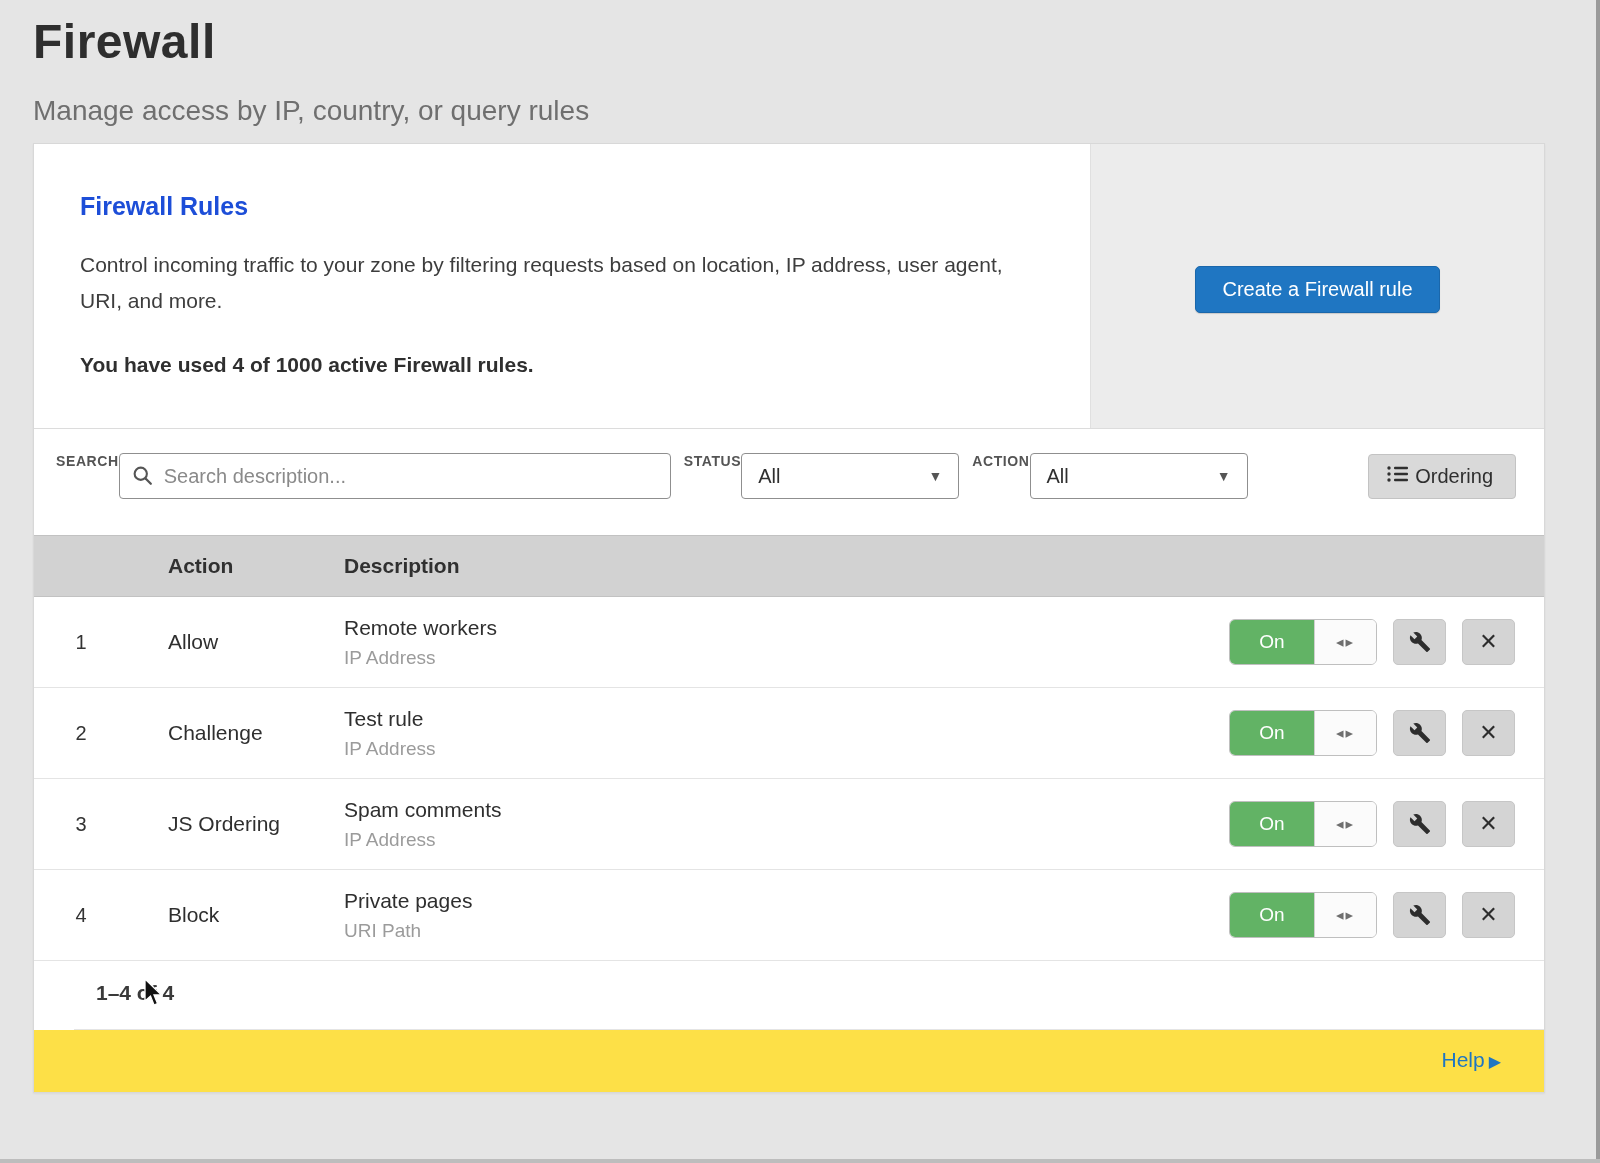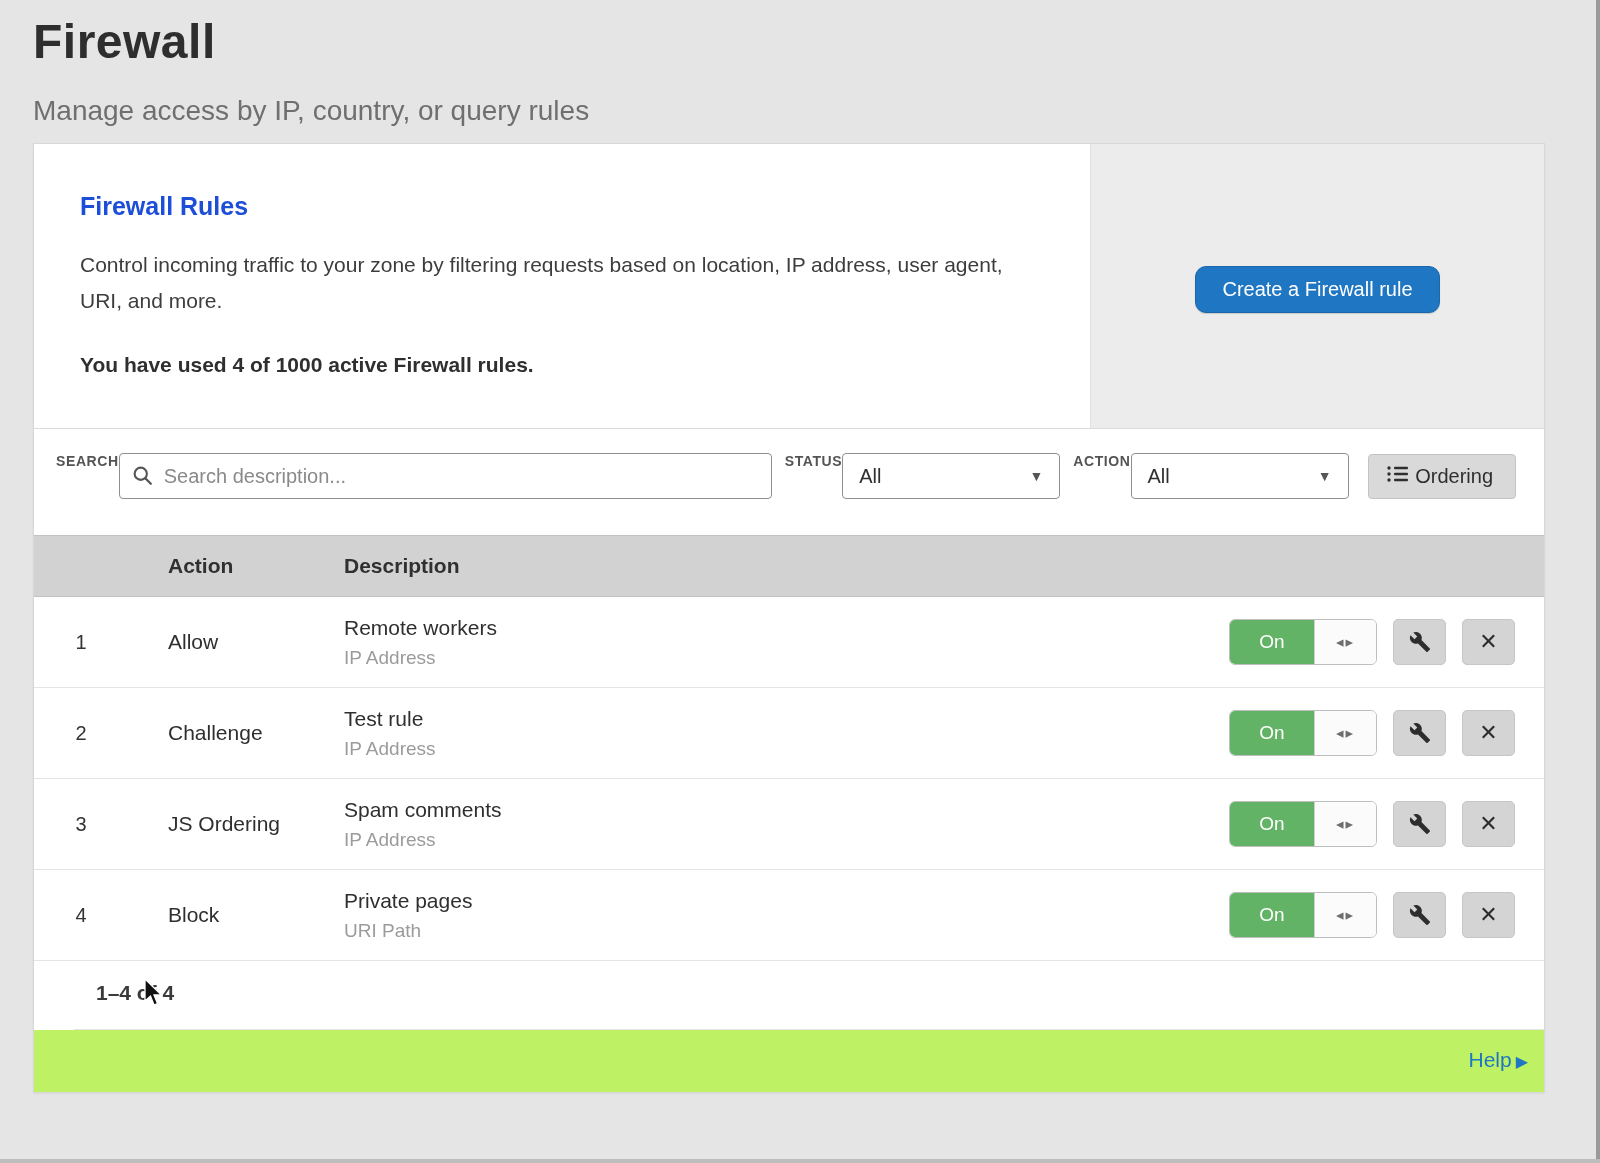--- a/index.html
+++ b/index.html
@@ -34,33 +34,33 @@
     width: 456px; background: #ececec; border-left: 1px solid #e0e0e0;
     display: flex; align-items: flex-start; justify-content: center;
   }
   .intro-title { font-size: 25px; font-weight: 700; color: #1d4ed8; margin-bottom: 26px; }
   .intro-desc { font-size: 21px; line-height: 1.72; color: #3d3d3d; max-width: 950px; }
   .intro-usage { margin-top: 34px; font-size: 21px; font-weight: 700; color: #2f2f2f; }
   .create-btn {
     margin-top: 122px;
     background: #1f76c2; color: #fff; border: 1px solid #1a67ab;
     font-size: 20px; font-family: inherit;
-    padding: 11px 26px; border-radius: 11px; cursor: pointer;
+    padding: 11px 26px; border-radius: 5px; cursor: pointer;
     box-shadow: 0 1px 1px rgba(0,0,0,0.15);
   }
 
   
   .filters { display: flex; align-items: flex-end; padding: 24px 28px 36px 22px; background: #fff; }
   .filter-group { display: flex; flex-direction: row; }
   .filter-label {
     font-size: 14px; font-weight: 700; letter-spacing: 0.6px;
     color: #545454; margin-bottom: 12px; text-transform: uppercase;
   }
   .search-wrap {
-    position: relative; width: 653px; height: 46px;
+    position: relative; width: 552px; height: 46px;
   }
   .search-wrap input {
     width: 100%; height: 100%;
     border: 1px solid #8f8f8f; border-radius: 4px;
     padding: 0 14px 0 44px; font-size: 20px; font-family: inherit; color: #333;
     background: #fff;
   }
   .search-wrap input::placeholder { color: #8a8a8a; }
   .search-icon {
     position: absolute; left: 13px; top: 12px; width: 21px; height: 21px;
@@ -115,21 +115,21 @@
     width: 53px; height: 46px; border: 1px solid #c6c6c6; border-radius: 5px;
     background: #d4d4d4; cursor: pointer;
     display: flex; align-items: center; justify-content: center;
     font-size: 22px; color: #2d2d2d;
   }
   .icon-btn svg { display: block; }
 
   
   .pagination-bar { padding: 20px 22px 24px 22px; background: #fff; border-bottom: 1px solid #e4e4e4; margin-left: 40px; }
   .pagination-text { font-size: 21px; font-weight: 700; color: #3a3a3a; }
-  .help-bar { padding: 18px 16px 20px 22px; background: #bef264; display: flex; justify-content: flex-end; }
+  .help-bar { padding: 18px 43px 20px 22px; background: #fde047; display: flex; justify-content: flex-end; }
   .help-link { font-size: 21px; color: #1f76c2; text-decoration: none; cursor: pointer; font-weight: 400; }
   .help-link .arrow { font-size: 16px; margin-left: 4px; }
 
   .cursor { position: absolute; left: 143px; top: 978px; pointer-events: none; z-index: 10; }
 
   .win-edge-right { position:absolute; right:0; top:0; width:4px; height:1163px; background:#9a9a9a; }
   .win-edge-bottom { position:absolute; left:0; bottom:0; width:1600px; height:4px; background:#bdbdbd; }
 </style>
 </head>
 <body>

